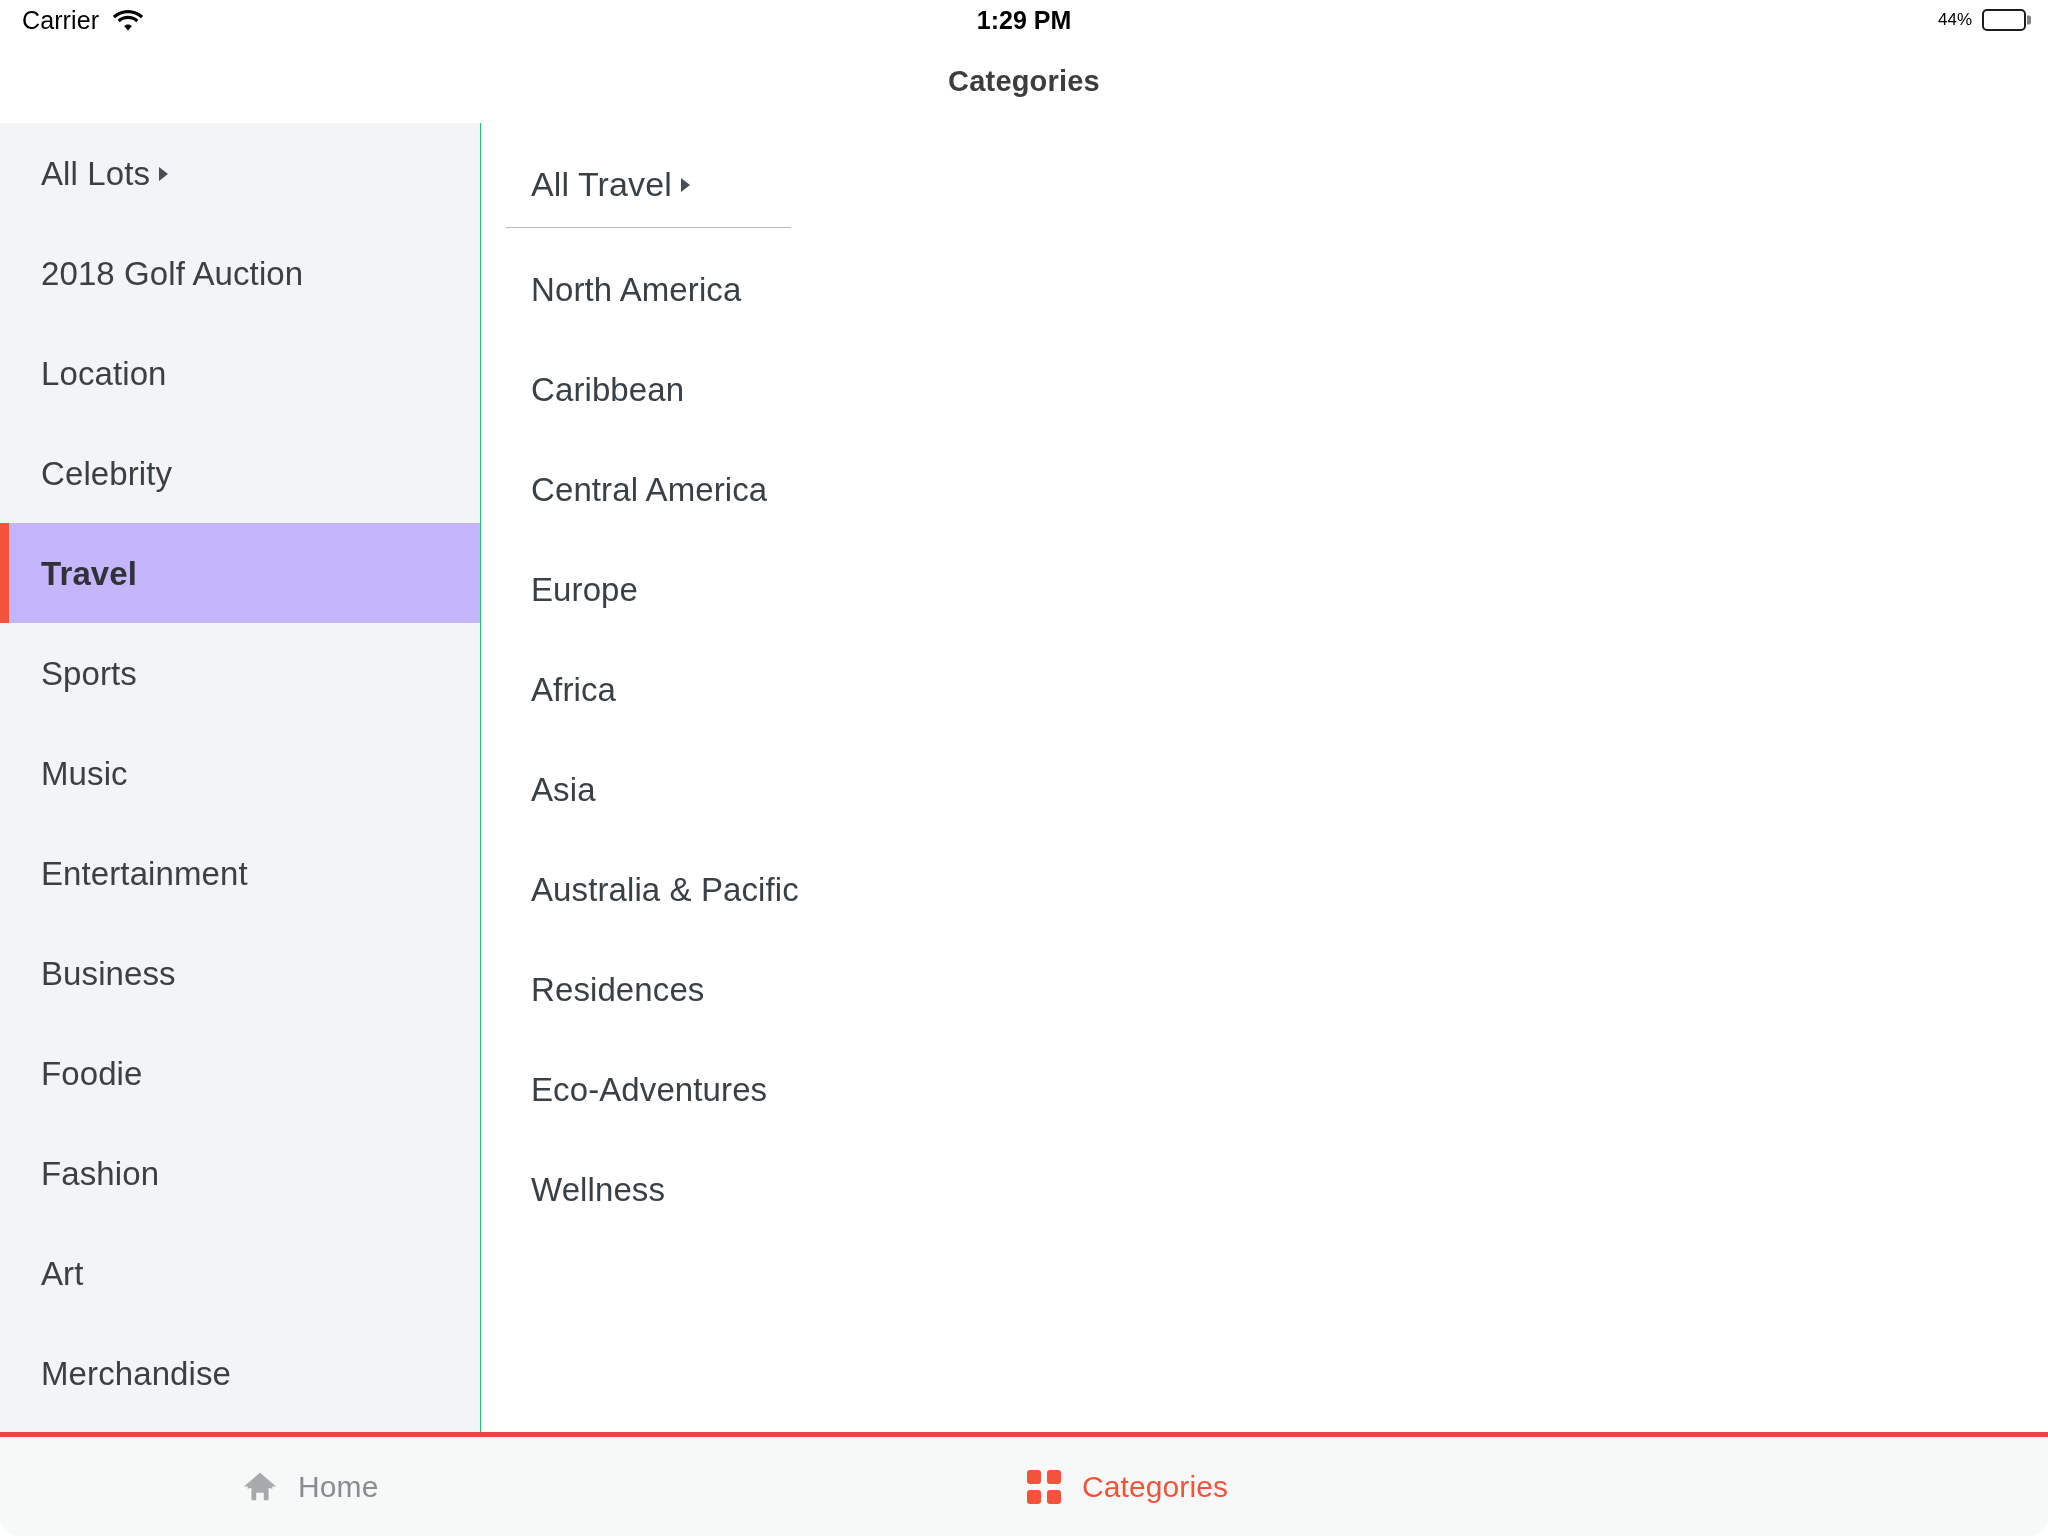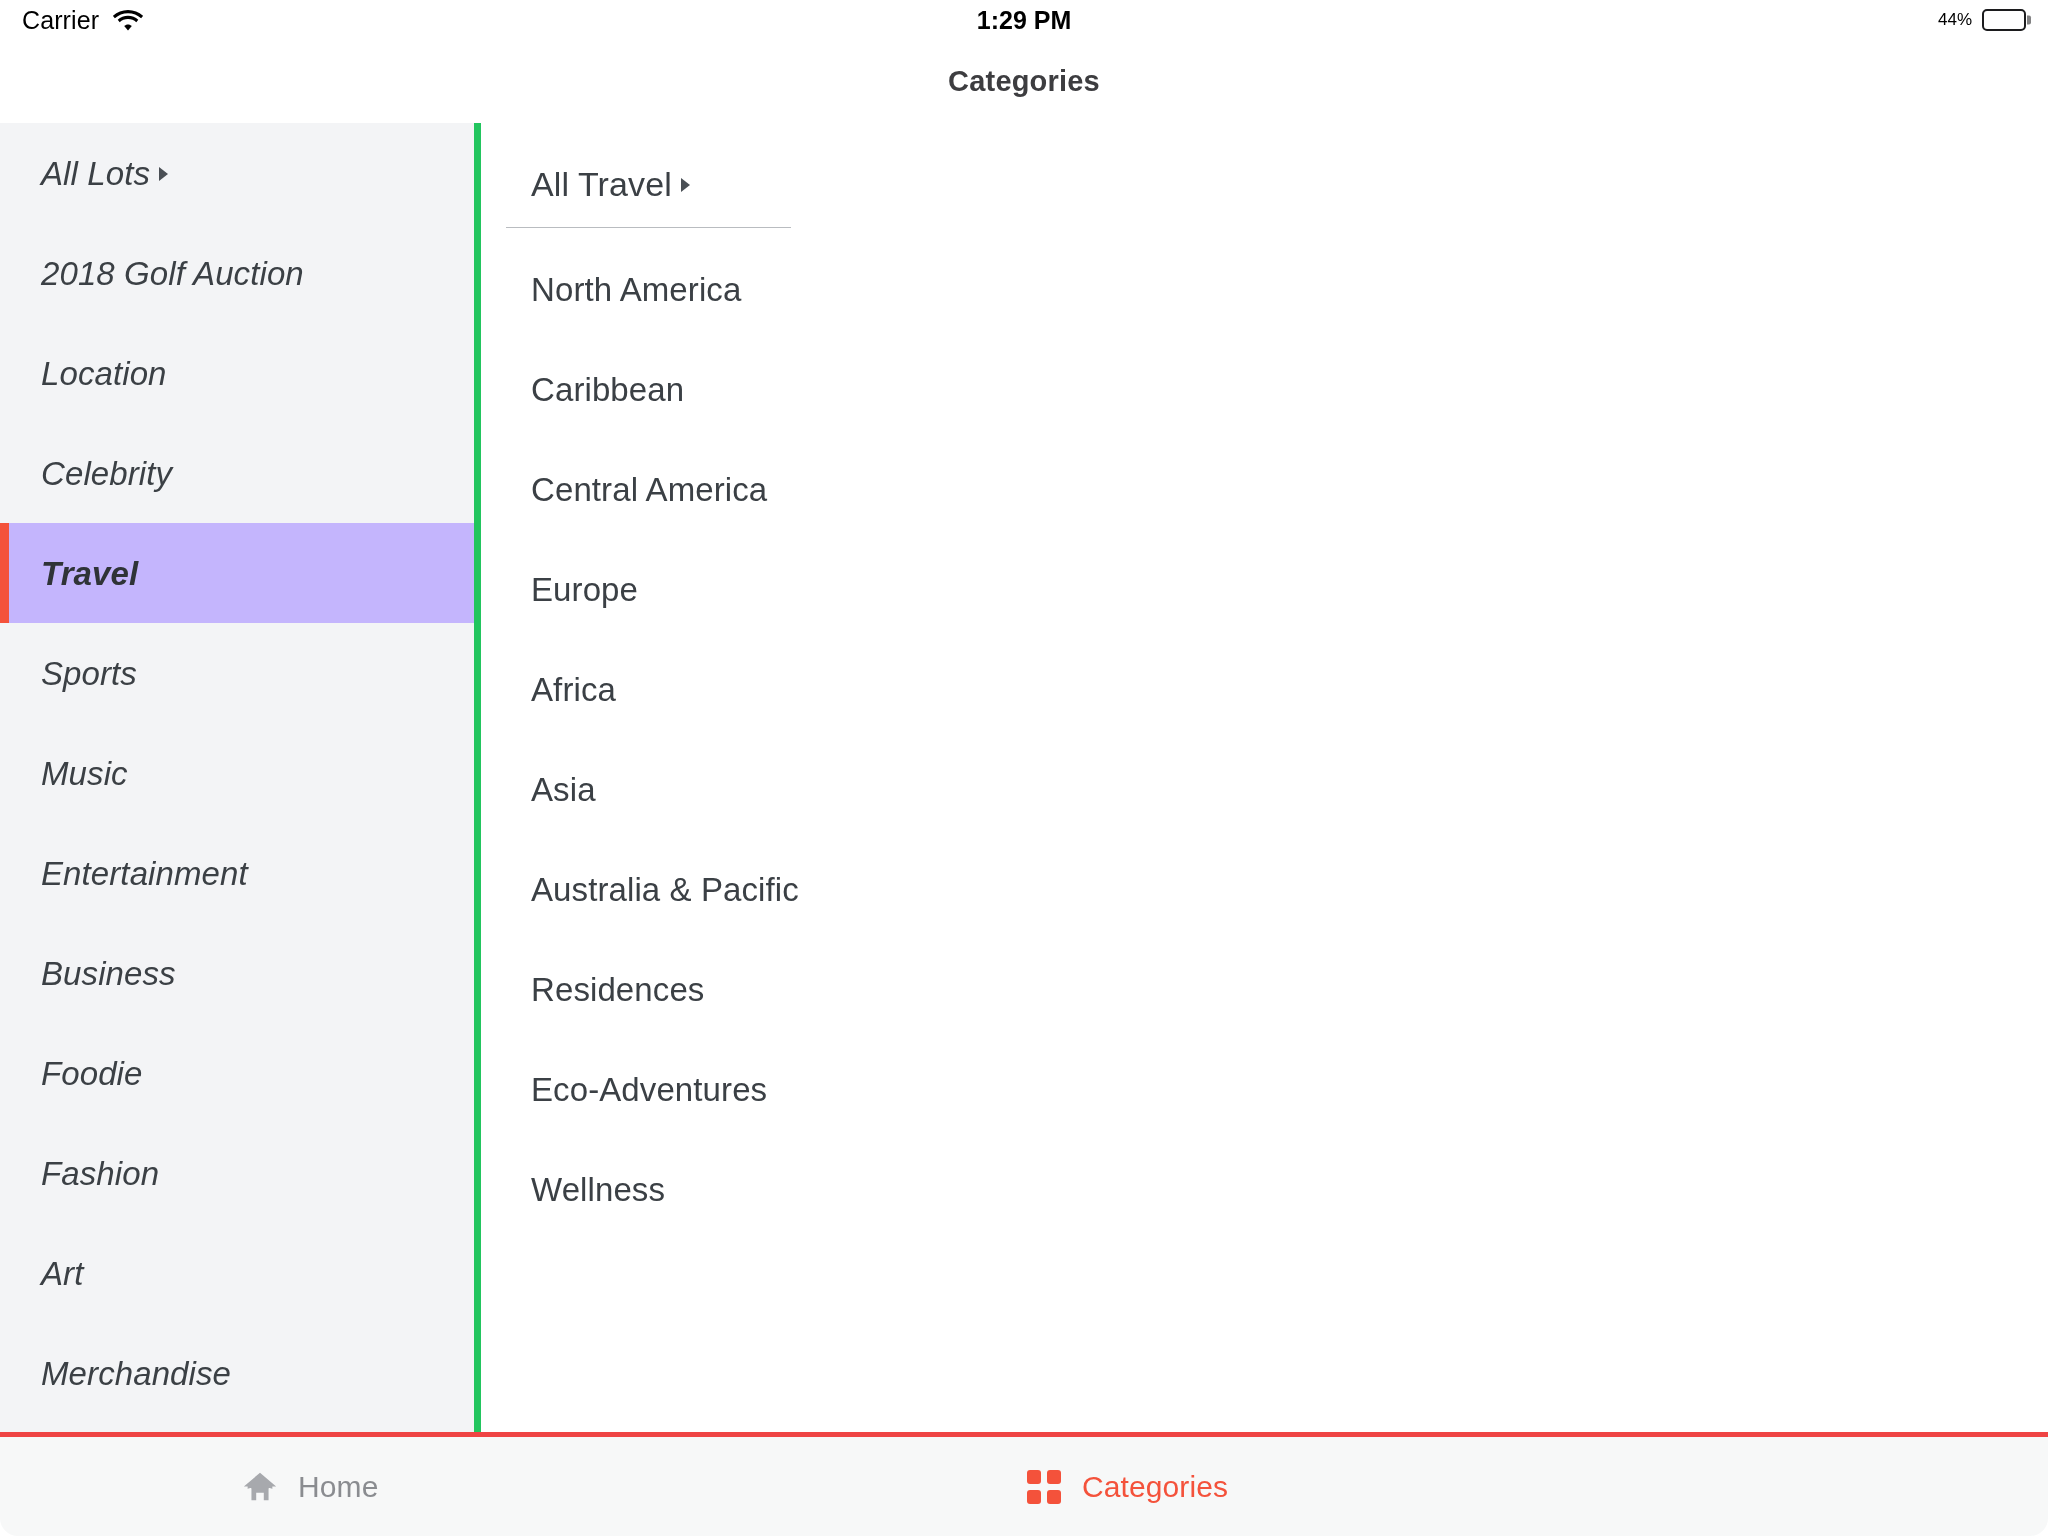--- a/index.html
+++ b/index.html
@@ -118,24 +118,23 @@
     width: 2048px;
     height: 1309px;   
     display: flex;
   }
 
   
   .sidebar {
     width: 481px;
     height: 100%;
     background: #f3f4f6;
-    border-right: 7px solid #22c55e;
+    border-right: 1px solid #22c55e;
     overflow: hidden;
     flex: 0 0 481px;
-    font-style: italic;
   }
   .side-item {
     position: relative;
     height: 100px;
     display: flex;
     align-items: center;
     padding-left: 41px;
     background: #f3f4f6;
   }
   .side-item .side-label {

